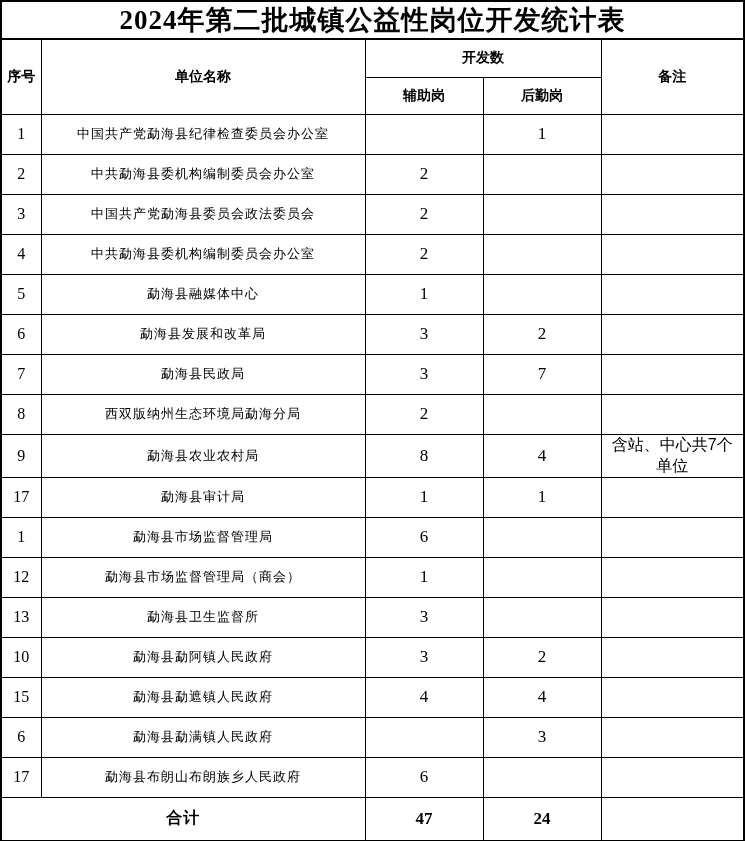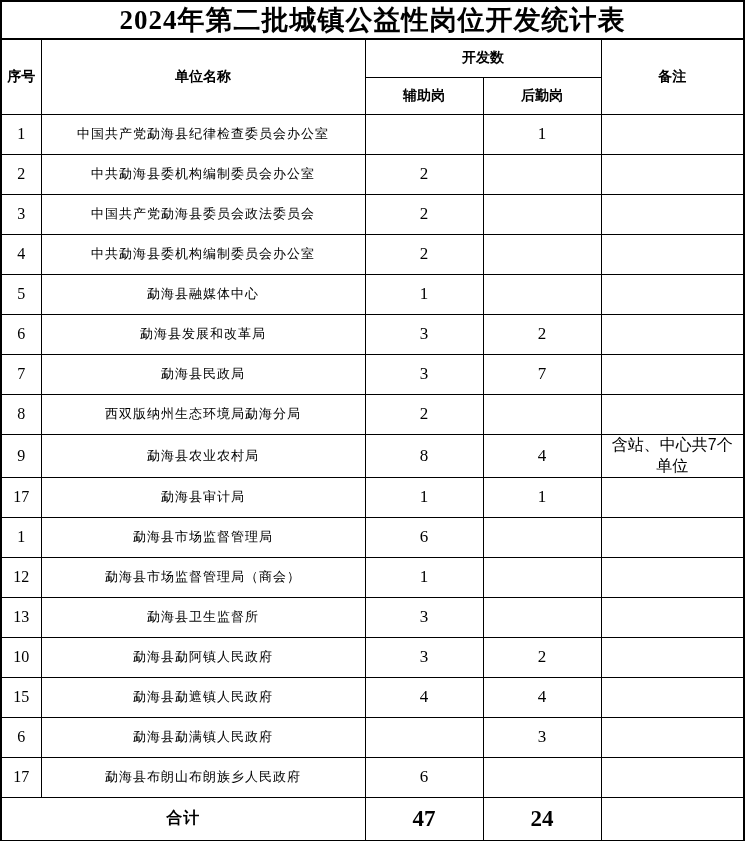--- a/index.html
+++ b/index.html
@@ -67,21 +67,21 @@
   tfoot tr { height: 44px; }
   td.total-label {
     font-family: "Liberation Sans", "DejaVu Sans", sans-serif;
     font-weight: bold;
     font-size: 16px;
     letter-spacing: 1px;
   }
   td.total-num {
     font-family: "Liberation Serif", "DejaVu Serif", serif;
     font-weight: bold;
-    font-size: 23px;
+    font-size: 17px;
   }
 </style>
 </head>
 <body>
 
 <div class="sheet">
   <table class="stat-table">
     <colgroup>
       <col style="width:40px">
       <col style="width:324px">

